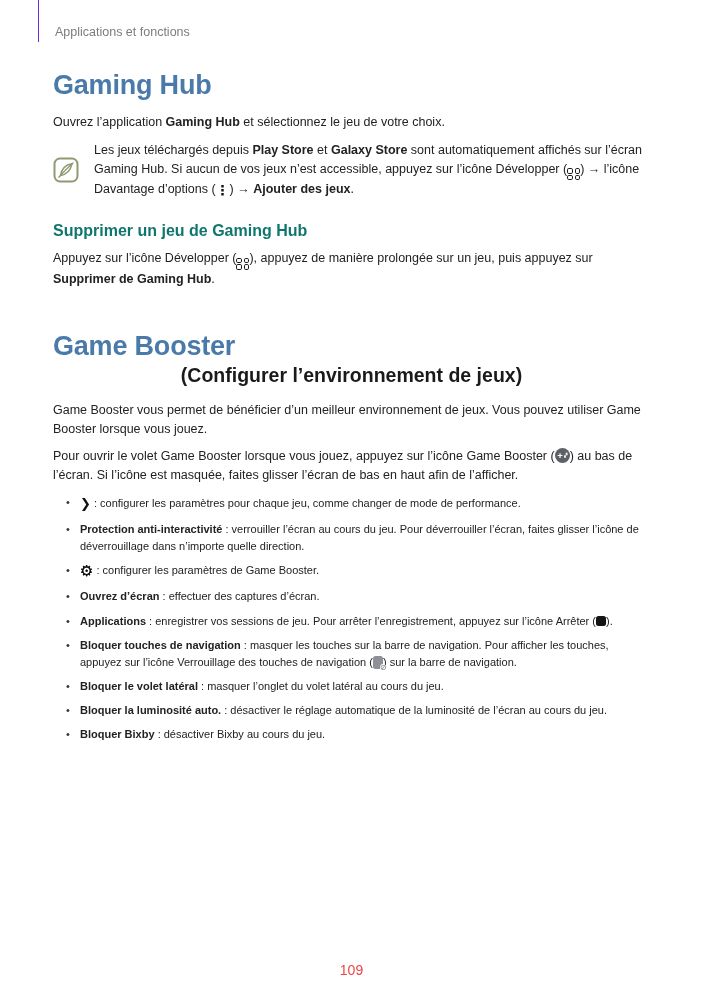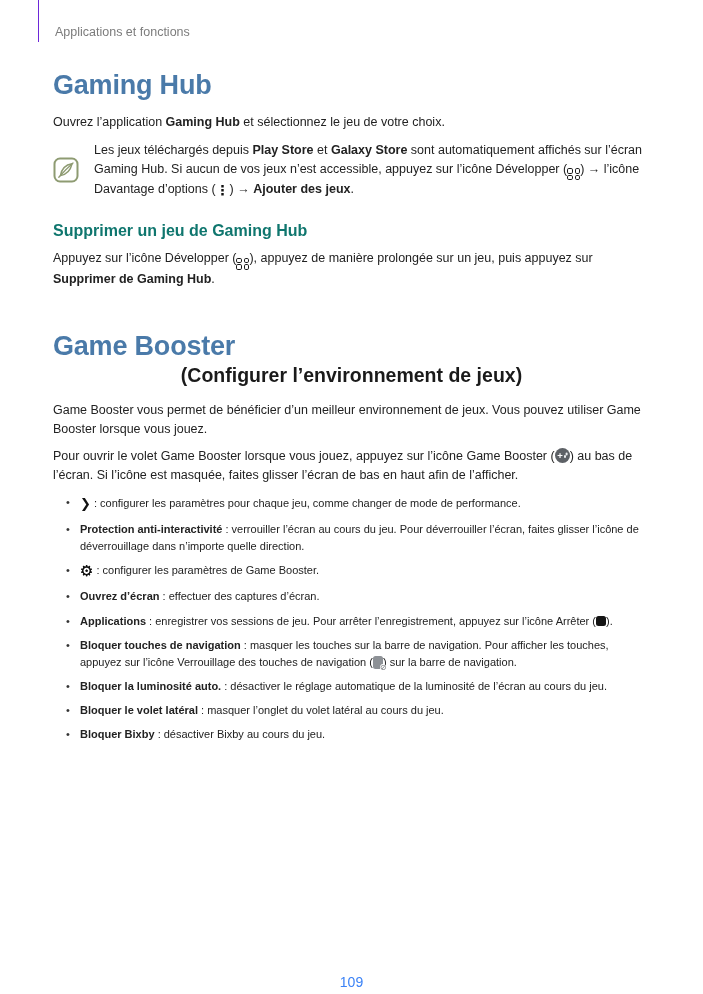--- a/index.html
+++ b/index.html
@@ -74,22 +74,22 @@
   .nav-lock-icon{
     width:10px;height:13px;background:#8d9196;border-radius:2.5px;
     position:relative;vertical-align:-3px;
   }
   .nav-lock-icon::after{
     content:"\2298";position:absolute;right:-3.5px;bottom:-3.5px;
     font-size:8px;line-height:1;color:#6a6e73;background:#ffffff;border-radius:50%;
   }
 
   .page-number{
-    position:absolute;left:0;bottom:4px;width:100%;text-align:center;
-    font-size:14px;color:#3b82f6;
+    position:absolute;left:0;bottom:16px;width:100%;text-align:center;
+    font-size:14px;color:#ef4444;
   }
 </style>
 </head>
 <body>
 
 <div class="header-row">
   <span class="header-text">Applications et fonctions</span>
 </div>
 
 <div class="content">
@@ -128,20 +128,20 @@
   <p><span>Game Booster vous permet de bénéficier d’un meilleur environnement de jeux. Vous pouvez utiliser Game Booster lorsque vous jouez.</span></p>
   <p><span>Pour ouvrir le volet Game Booster lorsque vous jouez, appuyez sur l’icône Game Booster (</span><span class="inline-icon game-booster-icon"></span><span>) au bas de l’écran. Si l’icône est masquée, faites glisser l’écran de bas en haut afin de l’afficher.</span></p>
 
   <ul>
     <li><span class="inline-icon chevron-right-icon"></span><span> : configurer les paramètres pour chaque jeu, comme changer de mode de performance.</span></li>
     <li><b>Protection anti-interactivité</b><span> : verrouiller l’écran au cours du jeu. Pour déverrouiller l’écran, faites glisser l’icône de déverrouillage dans n’importe quelle direction.</span></li>
     <li><span class="inline-icon gear-icon"></span><span> : configurer les paramètres de Game Booster.</span></li>
     <li><b>Ouvrez d’écran</b><span> : effectuer des captures d’écran.</span></li>
     <li><b>Applications</b><span> : enregistrer vos sessions de jeu. Pour arrêter l’enregistrement, appuyez sur l’icône Arrêter (</span><span class="inline-icon stop-icon"></span><span>).</span></li>
     <li><b>Bloquer touches de navigation</b><span> : masquer les touches sur la barre de navigation. Pour afficher les touches, appuyez sur l’icône Verrouillage des touches de navigation (</span><span class="inline-icon nav-lock-icon"></span><span>) sur la barre de navigation.</span></li>
+    <li><b>Bloquer le volet latéral</b><span> : masquer l’onglet du volet latéral au cours du jeu.</span></li>
     <li><b>Bloquer la luminosité auto.</b><span> : désactiver le réglage automatique de la luminosité de l’écran au cours du jeu.</span></li>
-    <li><b>Bloquer le volet latéral</b><span> : masquer l’onglet du volet latéral au cours du jeu.</span></li>
     <li><b>Bloquer Bixby</b><span> : désactiver Bixby au cours du jeu.</span></li>
   </ul>
 
 </div>
 
 <div class="page-number">109</div>
 
 </body></html>

